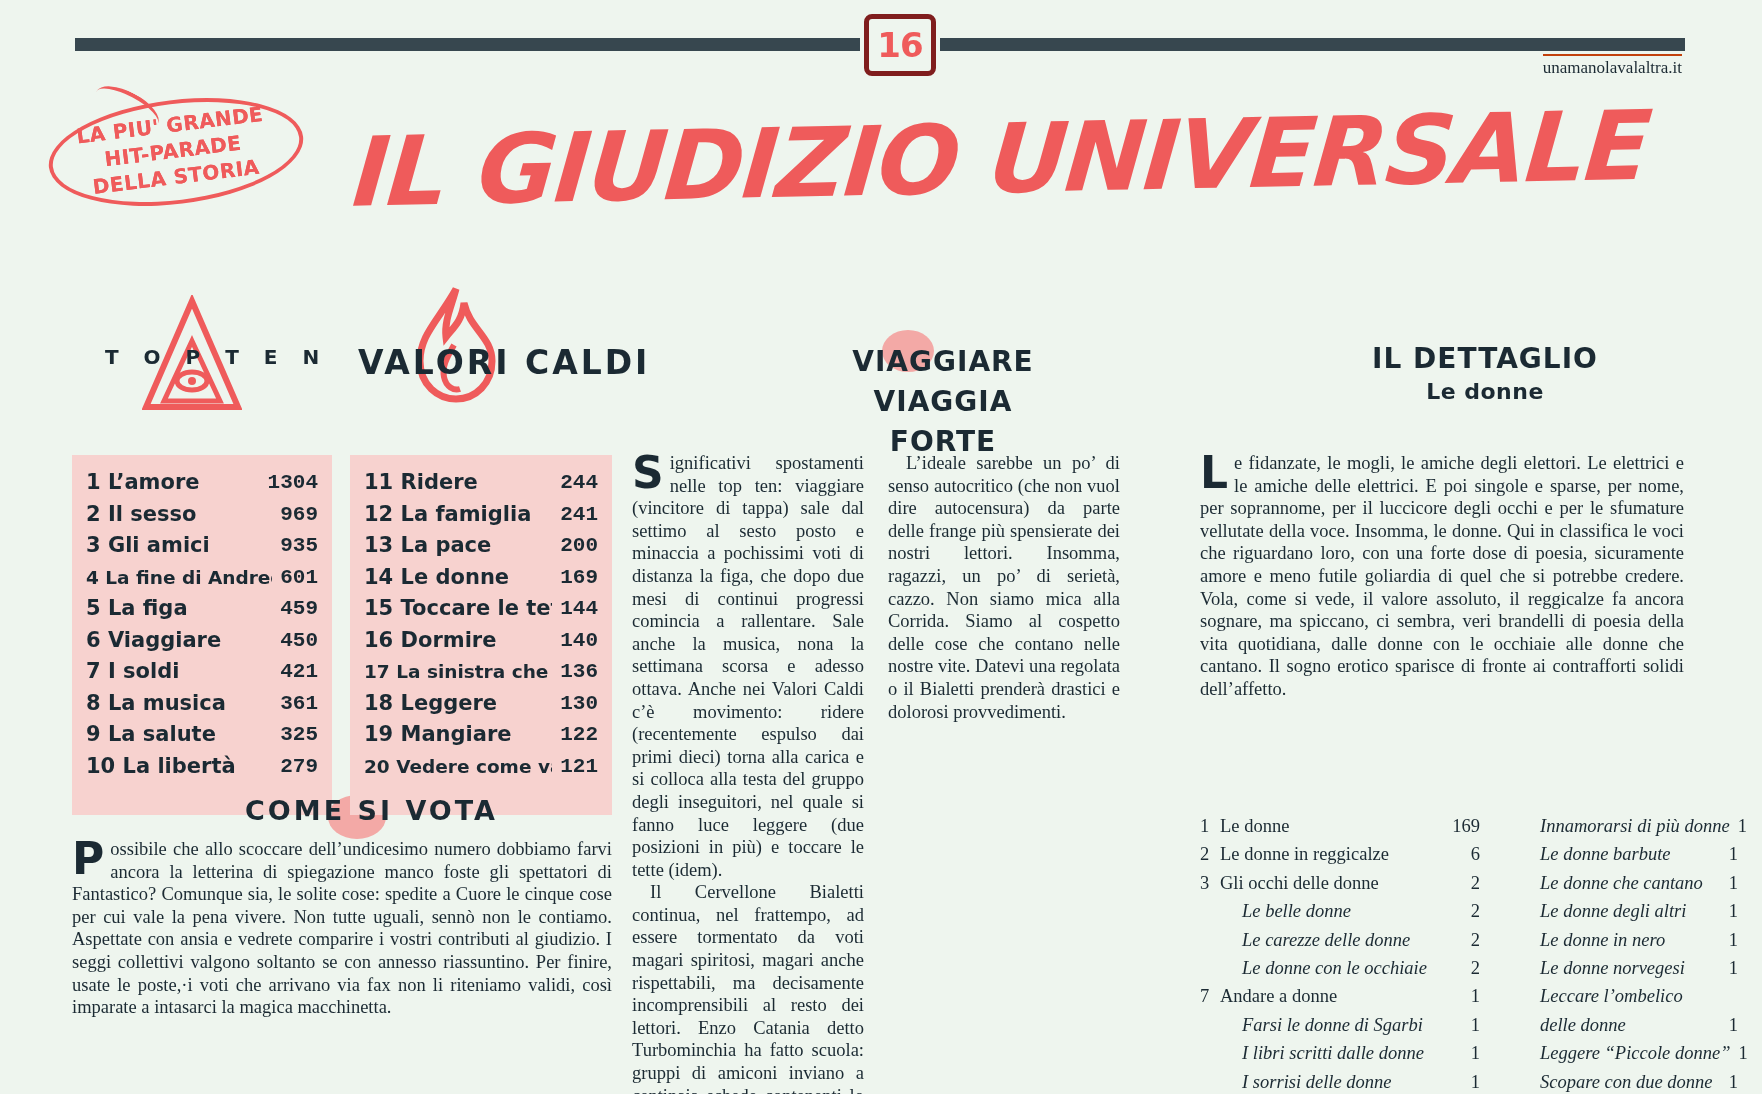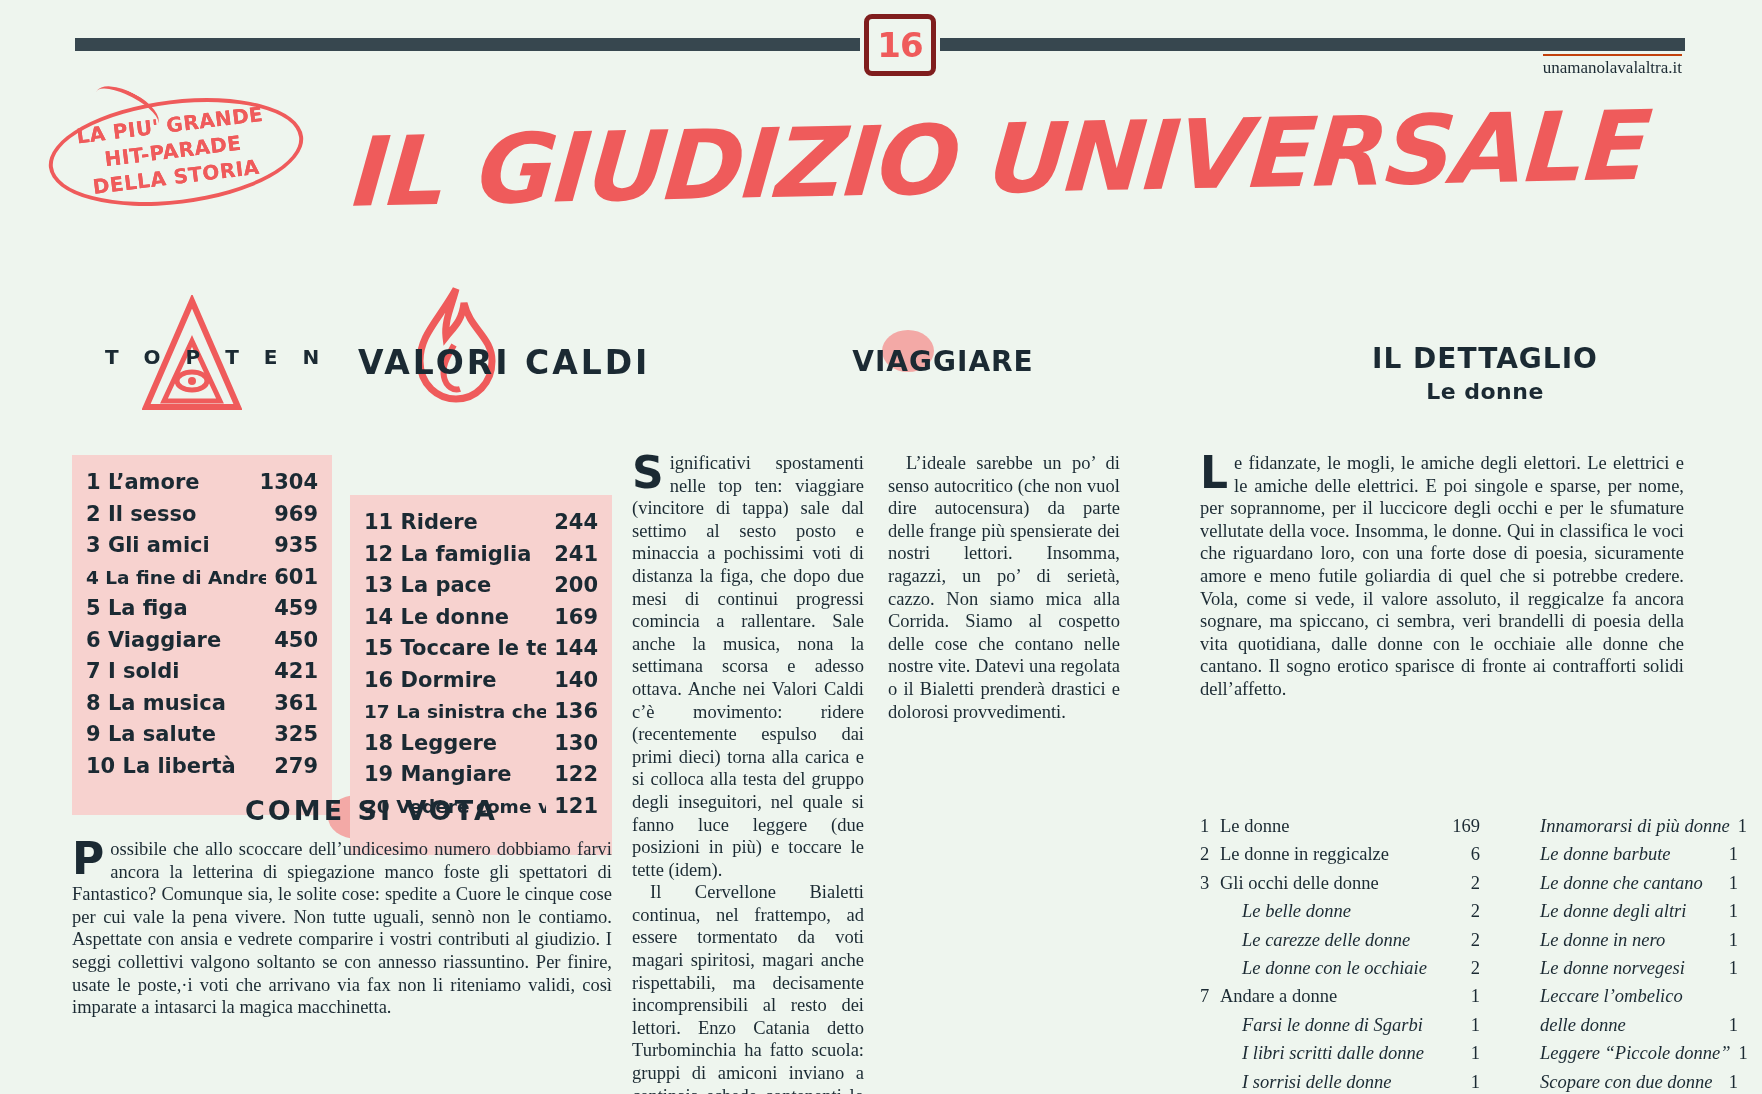--- a/index.html
+++ b/index.html
@@ -92,24 +92,24 @@
     position:absolute;left:328px;top:795px;width:58px;height:44px;
     background:#f3a9a6;border-radius:50%;
   }
   
   .chart{
     position:absolute;background:#f7d2cf;
     font-family:"DejaVu Sans",sans-serif;font-weight:bold;font-size:21px;
     color:#1b2a33;padding:12px 14px 10px 14px;box-sizing:border-box;
   }
   #chart-topten{left:72px;top:455px;width:260px;height:360px;}
-  #chart-valori{left:350px;top:455px;width:262px;height:360px;margin-top:40px;}
+  #chart-valori{left:350px;top:455px;width:262px;height:360px;}
   .chart-row{display:flex;justify-content:space-between;line-height:31.5px;white-space:nowrap;}
   .chart-row .lbl{overflow:hidden;}
-  .chart-row .val{padding-left:8px;}
+  .chart-row .val{padding-left:8px;font-family:Liberation Mono, monospace;}
   .chart-row.small .lbl{font-size:18.5px;}
   
   .col{
     position:absolute;
     font-family:"Liberation Serif",serif;
     font-size:18.5px;line-height:22.6px;
     text-align:justify;
     color:#1b2a33;
   }
   .col p{margin:0;text-indent:18px;}
@@ -171,20 +171,21 @@
     <path d="M56 60 C48 74 44 82 46 92 C48 102 56 106 62 104" fill="none" stroke="#ef5b5b" stroke-width="6"></path>
   </svg>
 </div>
 <div class="blob-deco"></div>
 <div class="blob-deco2"></div>
 
 <div class="sec-head" id="h-topten">T O P   T E N</div>
 <div class="sec-head" id="h-valori">VALORI CALDI</div>
 <div class="sec-head" id="h-viaggiare">
   <span>VIAGGIARE</span><br>
+  <span>VIAGGIA FORTE</span>
 </div>
 <div class="sec-head" id="h-dettaglio">
   <span>IL DETTAGLIO</span>
   <span class="sub">Le donne</span>
 </div>
 
 <div class="chart" id="chart-topten">
     <div class="chart-row">
       <span class="lbl">1 L’amore</span>
       <span class="val">1304</span>

